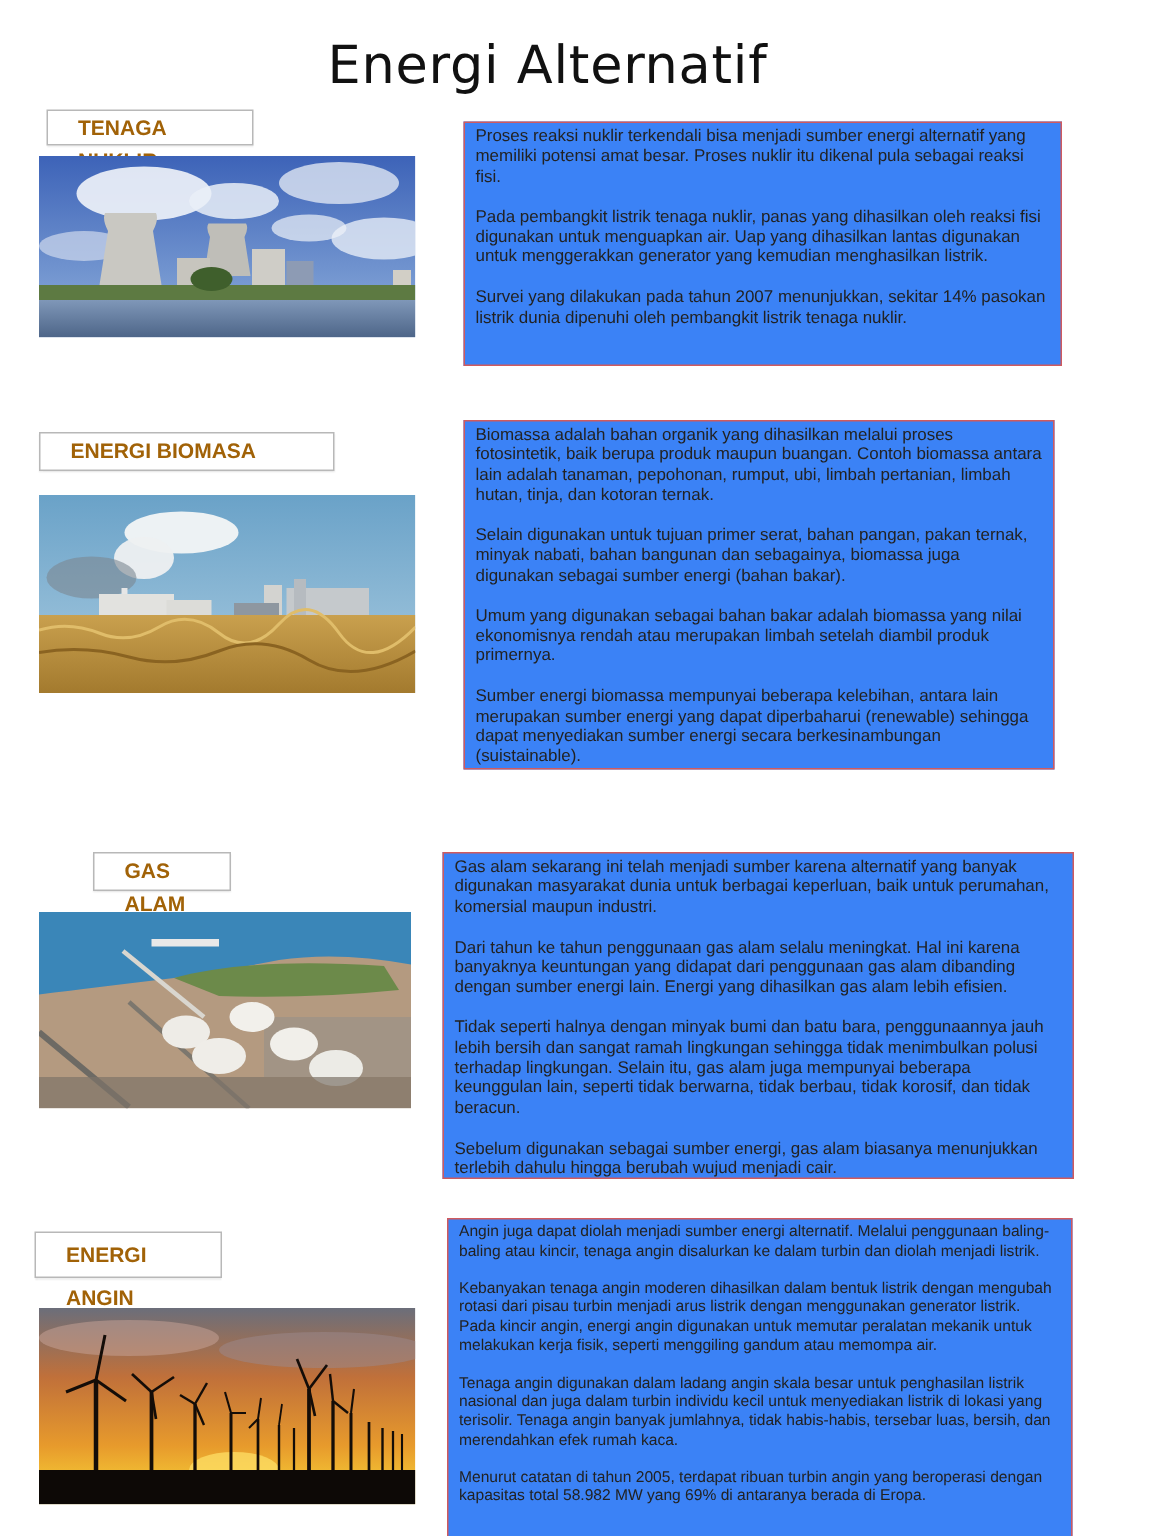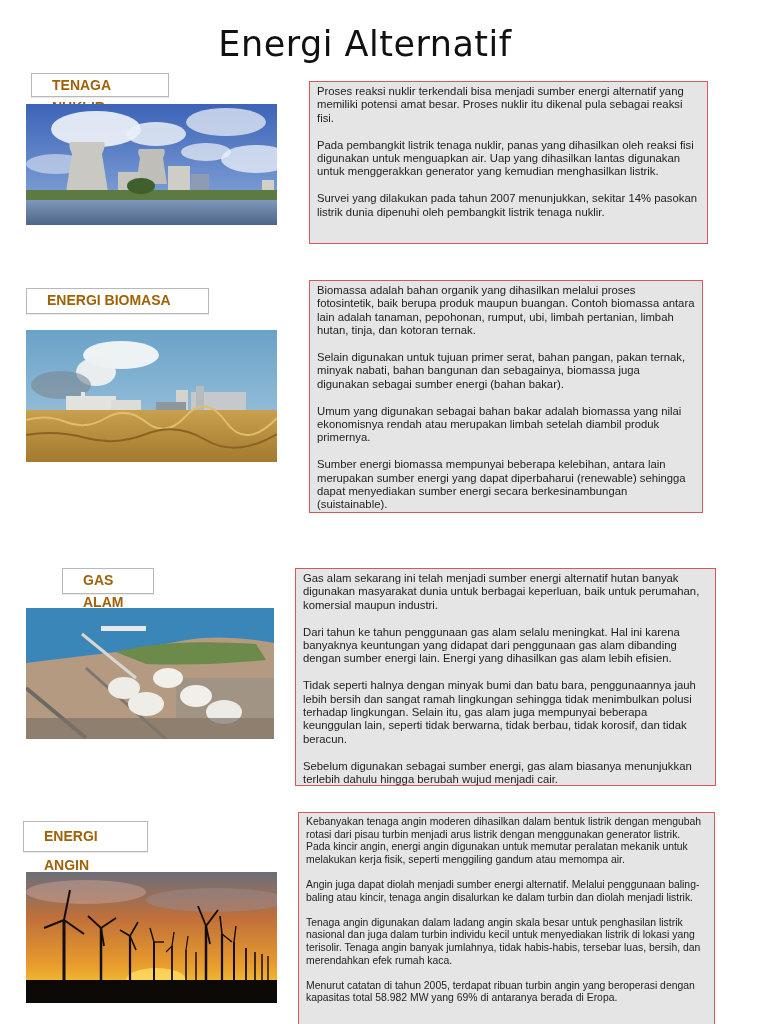--- a/index.html
+++ b/index.html
@@ -14,21 +14,21 @@
   }
   .label {
     position:absolute; border:1px solid #b8b8b8; background:#fff;
     font-family:"Liberation Sans", sans-serif; font-weight:bold; font-size:14px;
     color:#a16207; padding:0 20px; box-sizing:border-box; line-height:22px;
     box-shadow:0 1px 1px rgba(0,0,0,0.08);
   }
   .photo { position:absolute; overflow:hidden; }
   .textbox {
     position:absolute; border:1.5px solid #d05a5e; box-sizing:border-box;
-    padding:3px 7px; font-size:11.3px; line-height:13.4px; color:#222; background:#e5e5e5;
+    padding:3px 7px; font-size:11.3px; line-height:13.4px; color:#222; background:#3b82f6;
   }
   .textbox p { margin:0 0 13.4px 0; }
   .textbox p:last-child { margin-bottom:0; }
   .textbox.small { font-size:10.4px; line-height:12.6px; }
   .textbox.small p { margin-bottom:12.6px; }
   svg { display:block; }
 </style>
 </head>
 <body>
 
@@ -66,21 +66,21 @@
     <rect x="0" y="96" width="251" height="25" fill="url(#water1)"></rect>
   </svg>
 </div>
 
 <div class="textbox" style="left:309px; top:81px; width:399px; height:163px;">
   <p>Proses reaksi nuklir terkendali bisa menjadi sumber energi alternatif yang memiliki potensi amat besar. Proses nuklir itu dikenal pula sebagai reaksi fisi.</p>
   <p>Pada pembangkit listrik tenaga nuklir, panas yang dihasilkan oleh reaksi fisi digunakan untuk menguapkan air. Uap yang dihasilkan lantas digunakan untuk menggerakkan generator yang kemudian menghasilkan listrik.</p>
   <p>Survei yang dilakukan pada tahun 2007 menunjukkan, sekitar 14% pasokan listrik dunia dipenuhi oleh pembangkit listrik tenaga nuklir.</p>
 </div>
 
-<div class="label" style="left:26px; top:288px; width:183px; height:26px;">ENERGI BIOMASA</div>
+<div class="label" style="left:26px; top:288px; width:197px; height:26px;">ENERGI BIOMASA</div>
 
 <div class="photo" style="left:26px; top:330px; width:251px; height:132px;">
   <svg width="251" height="132" viewBox="0 0 251 132">
     <defs>
       <linearGradient id="sky2" x1="0" y1="0" x2="0" y2="1">
         <stop offset="0" stop-color="#6aa2c8"></stop>
           <stop offset="1" stop-color="#a9cbe0"></stop>
       </linearGradient>
       <linearGradient id="field2" x1="0" y1="0" x2="0" y2="1">
         <stop offset="0" stop-color="#c9a04e"></stop>
@@ -126,21 +126,21 @@
     <ellipse cx="98" cy="80" rx="16" ry="11" fill="#eeece7"></ellipse>
     <ellipse cx="142" cy="70" rx="15" ry="10" fill="#f2f0eb"></ellipse>
     <ellipse cx="120" cy="96" rx="18" ry="12" fill="#efede8"></ellipse>
     <ellipse cx="170" cy="88" rx="16" ry="11" fill="#f1efea"></ellipse>
     <ellipse cx="198" cy="104" rx="18" ry="12" fill="#ecebe6"></ellipse>
     <rect x="0" y="110" width="248" height="21" fill="#7d7468" opacity="0.7"></rect>
   </svg>
 </div>
 
 <div class="textbox" style="left:295px; top:568px; width:421px; height:218px;">
-  <p>Gas alam sekarang ini telah menjadi sumber energi alternatif hutan banyak digunakan masyarakat dunia untuk berbagai keperluan, baik untuk perumahan, komersial maupun industri.</p>
+  <p>Gas alam sekarang ini telah menjadi sumber karena alternatif yang banyak digunakan masyarakat dunia untuk berbagai keperluan, baik untuk perumahan, komersial maupun industri.</p>
   <p>Dari tahun ke tahun penggunaan gas alam selalu meningkat. Hal ini karena banyaknya keuntungan yang didapat dari penggunaan gas alam dibanding dengan sumber energi lain. Energi yang dihasilkan gas alam lebih efisien.</p>
   <p>Tidak seperti halnya dengan minyak bumi dan batu bara, penggunaannya jauh lebih bersih dan sangat ramah lingkungan sehingga tidak menimbulkan polusi terhadap lingkungan. Selain itu, gas alam juga mempunyai beberapa keunggulan lain, seperti tidak berwarna, tidak berbau, tidak korosif, dan tidak beracun.</p>
   <p>Sebelum digunakan sebagai sumber energi, gas alam biasanya menunjukkan terlebih dahulu hingga berubah wujud menjadi cair.</p>
 </div>
 
 <div class="label" style="left:23px; top:821px; width:125px; height:31px; line-height:29px;">ENERGI ANGIN</div>
 
 <div class="photo" style="left:26px; top:872px; width:251px; height:131px;">
   <svg width="251" height="131" viewBox="0 0 251 131">
     <defs>
@@ -189,17 +189,17 @@
       <line x1="208" y1="70" x2="210" y2="54" stroke-width="1.4"></line>
       <line x1="220" y1="76" x2="220" y2="108" stroke-width="1.8"></line>
       <line x1="229" y1="80" x2="229" y2="108" stroke-width="1.6"></line>
       <line x1="236" y1="82" x2="236" y2="108" stroke-width="1.5"></line>
       <line x1="242" y1="84" x2="242" y2="108" stroke-width="1.4"></line>
     </g>
   </svg>
 </div>
 
 <div class="textbox small" style="left:298px; top:812px; width:417px; height:220px;">
+  <p>Angin juga dapat diolah menjadi sumber energi alternatif. Melalui penggunaan baling-baling atau kincir, tenaga angin disalurkan ke dalam turbin dan diolah menjadi listrik.</p>
   <p>Kebanyakan tenaga angin moderen dihasilkan dalam bentuk listrik dengan mengubah rotasi dari pisau turbin menjadi arus listrik dengan menggunakan generator listrik. Pada kincir angin, energi angin digunakan untuk memutar peralatan mekanik untuk melakukan kerja fisik, seperti menggiling gandum atau memompa air.</p>
-  <p>Angin juga dapat diolah menjadi sumber energi alternatif. Melalui penggunaan baling-baling atau kincir, tenaga angin disalurkan ke dalam turbin dan diolah menjadi listrik.</p>
   <p>Tenaga angin digunakan dalam ladang angin skala besar untuk penghasilan listrik nasional dan juga dalam turbin individu kecil untuk menyediakan listrik di lokasi yang terisolir. Tenaga angin banyak jumlahnya, tidak habis-habis, tersebar luas, bersih, dan merendahkan efek rumah kaca.</p>
   <p>Menurut catatan di tahun 2005, terdapat ribuan turbin angin yang beroperasi dengan kapasitas total 58.982 MW yang 69% di antaranya berada di Eropa.</p>
 </div>
 
 </body></html>

